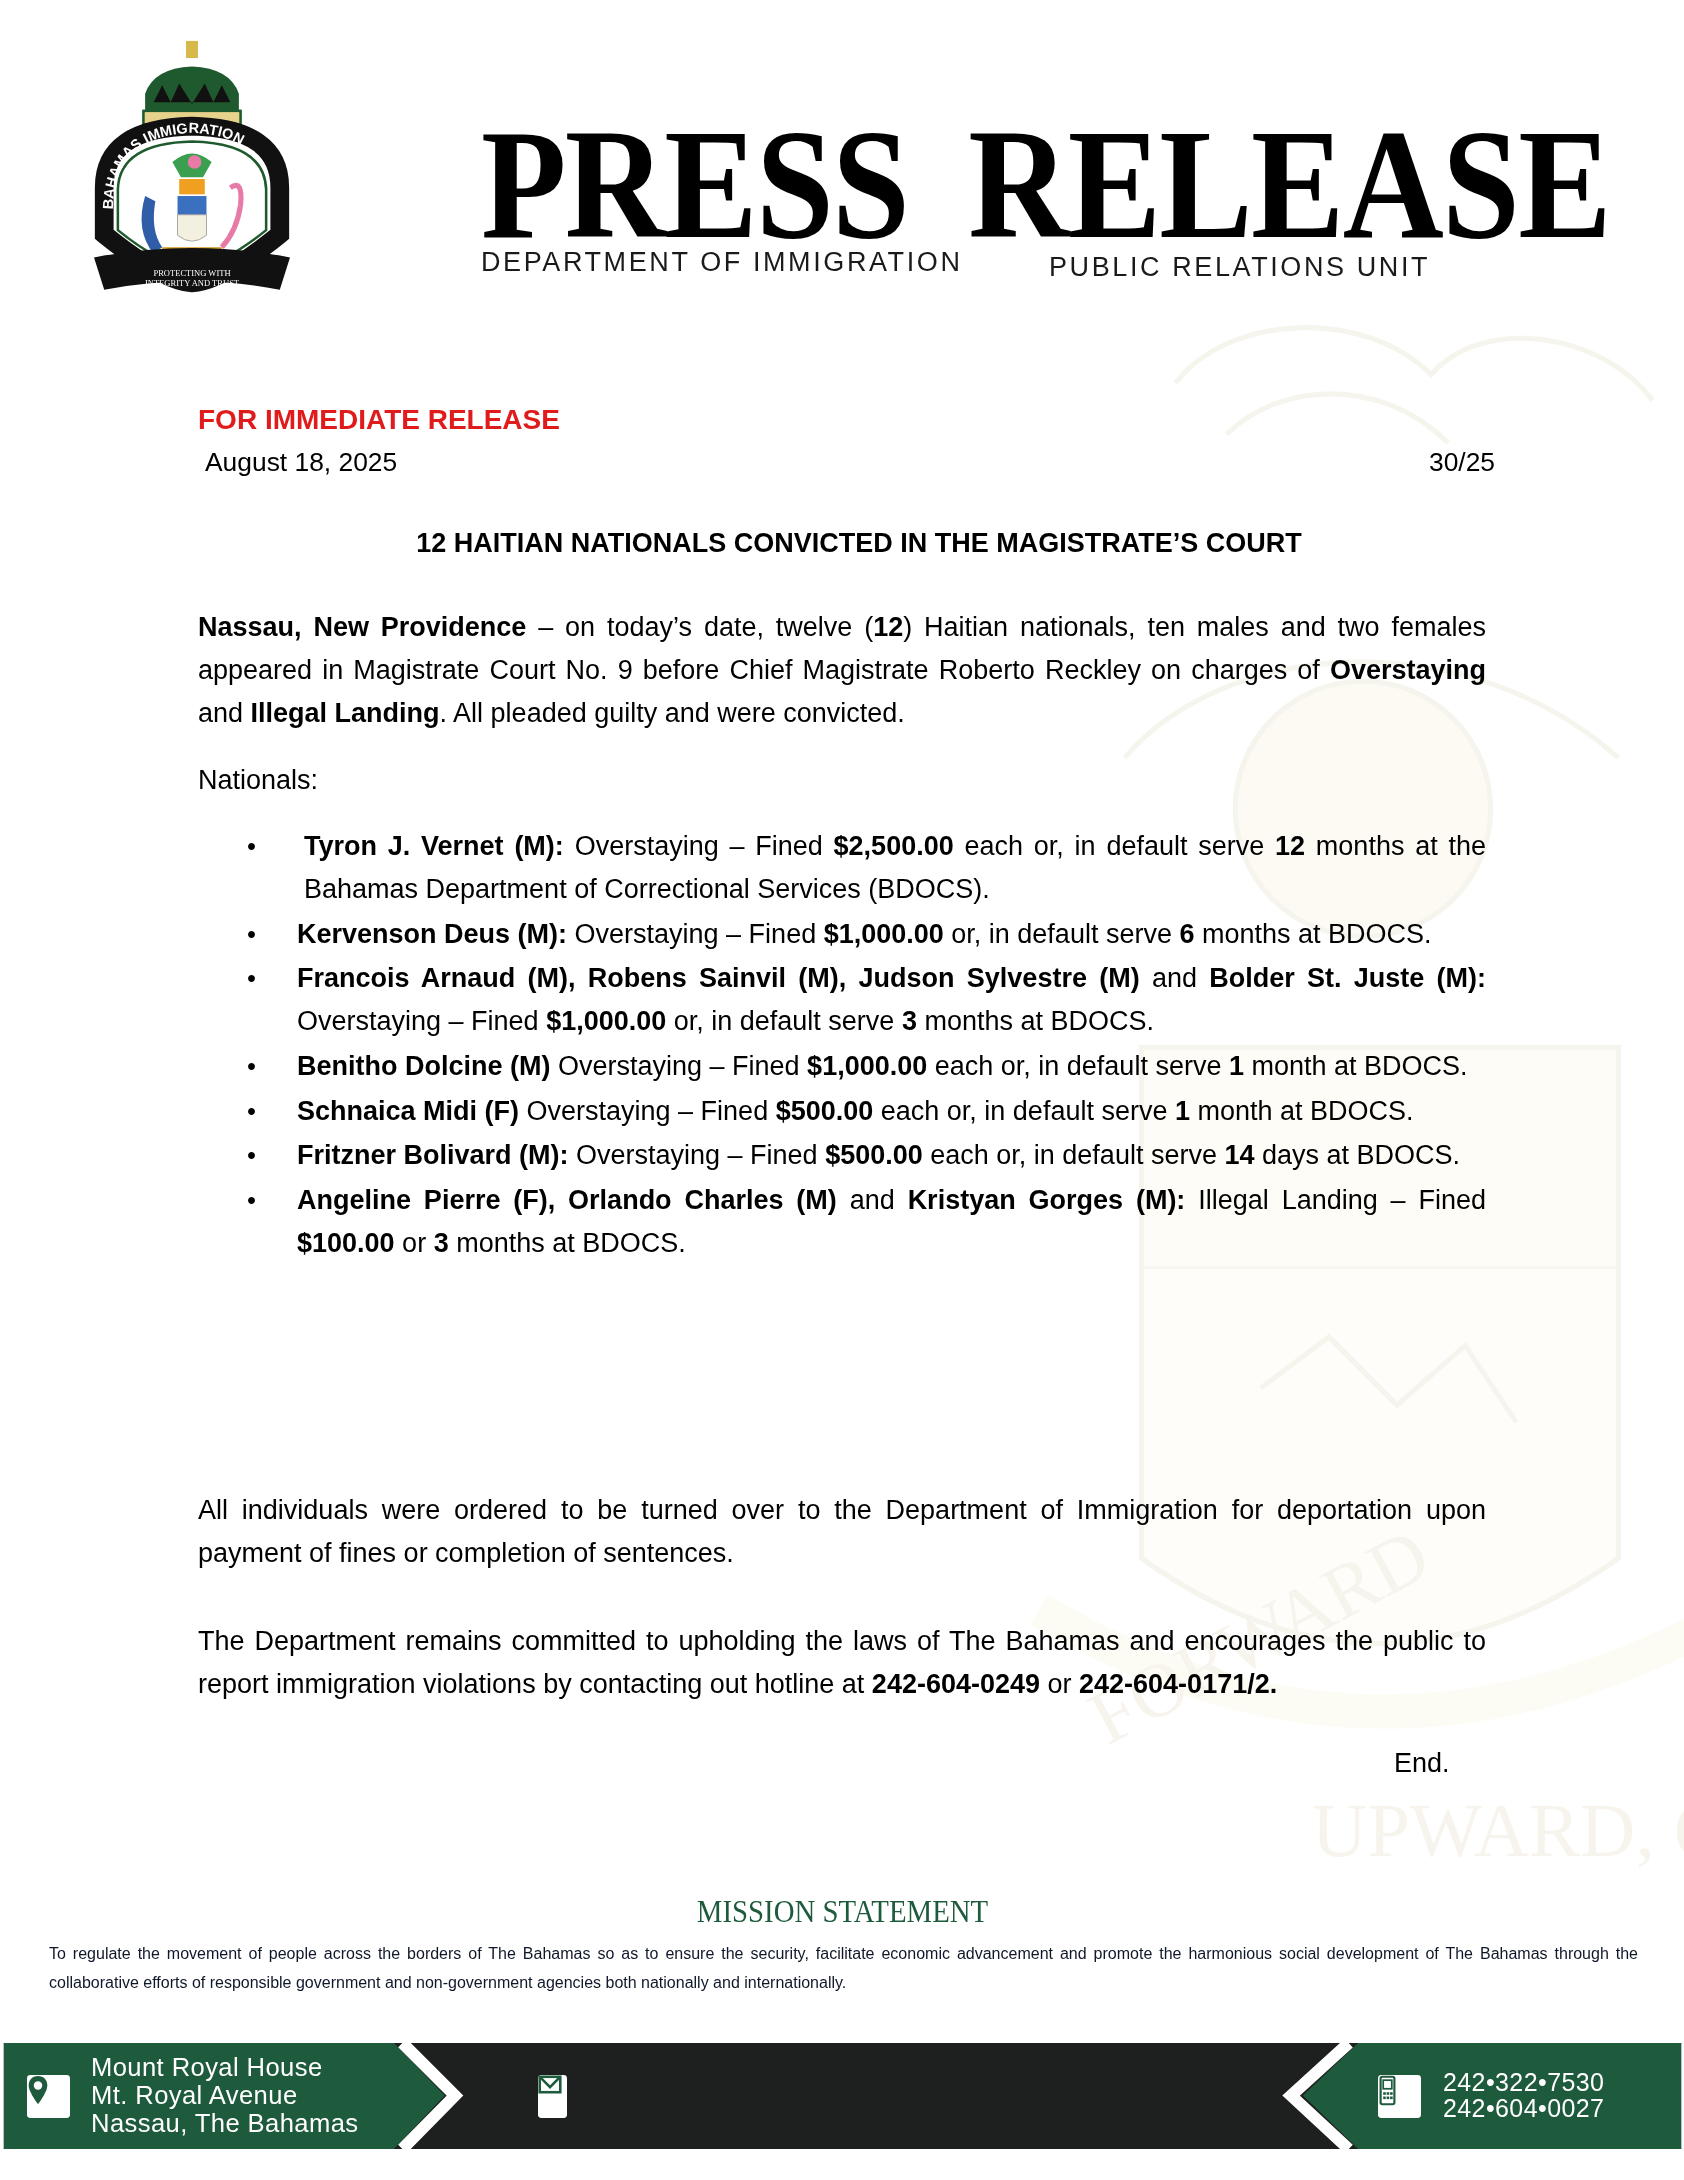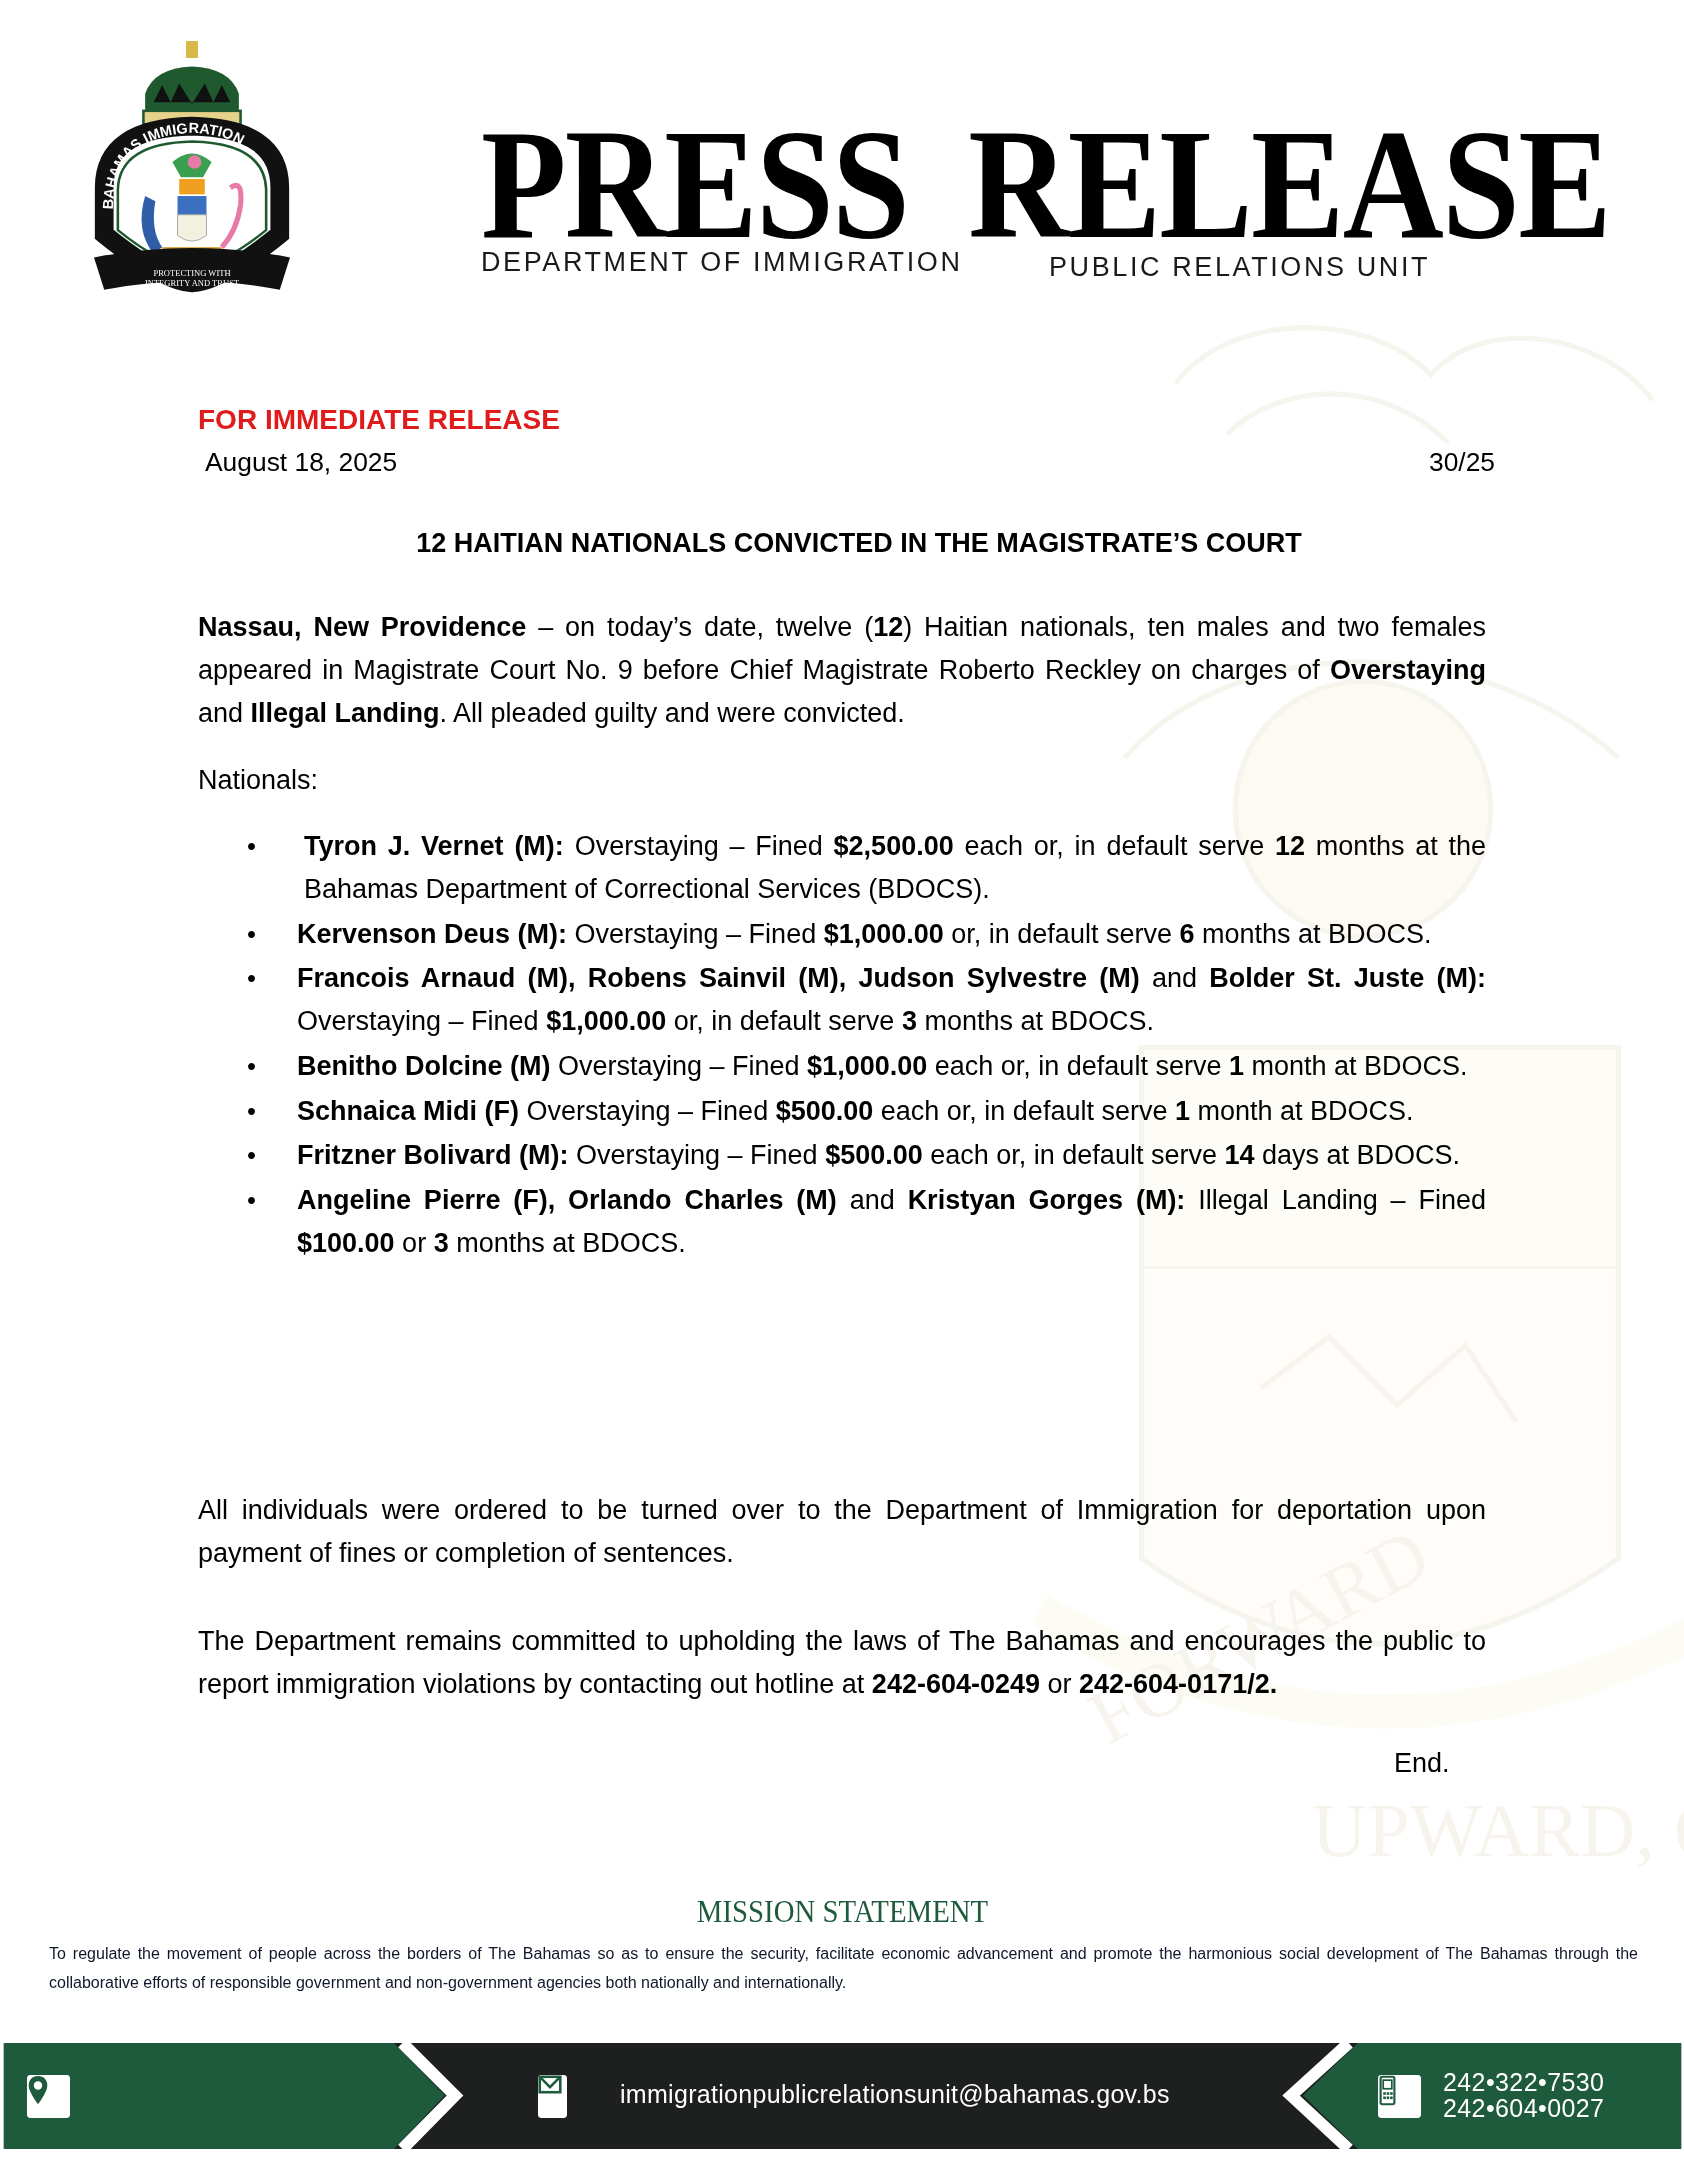--- a/index.html
+++ b/index.html
@@ -144,28 +144,32 @@
     <polygon points="1978,0 1597,0 1532,62 1597,125 1978,125" fill="#1e5a3c"></polygon>
     <polyline points="1586,0 1518,62 1586,125" fill="none" stroke="#ffffff" stroke-width="14"></polyline>
   </svg>
 
   <div class="f-icon addr-icon">
     <svg width="22" height="31" viewBox="0 0 26 36">
         <path d="M13 1 C6 1 2 6 2 12 C2 20 13 34 13 34 C13 34 24 20 24 12 C24 6 20 1 13 1 Z" fill="#1e5a3c"></path>
         <circle cx="13" cy="12" r="5" fill="#ffffff"></circle>
       </svg>
   </div>
+  <div class="addr-text">
+    <div>Mount Royal House</div>
+    <div>Mt. Royal Avenue</div>
+    <div>Nassau, The Bahamas</div>
+  </div>
 
   <div class="f-icon mail-icon">
     <svg width="24" height="19" viewBox="0 0 28 22">
         <rect x="2" y="2" width="24" height="18" fill="none" stroke="#1e5a3c" stroke-width="3"></rect>
         <polyline points="3,3 14,14 25,3" fill="none" stroke="#1e5a3c" stroke-width="3"></polyline>
       </svg>
   </div>
-  <div class="mail-text">immigrationpublicrelationsunit@bahamas.gov.bs</div>
 
   <div class="f-icon phone-icon">
     <svg width="19" height="31" viewBox="0 0 22 36">
         <rect x="3" y="2" width="16" height="32" rx="2" fill="none" stroke="#1e5a3c" stroke-width="2.5"></rect>
         <rect x="6" y="6" width="10" height="10" fill="none" stroke="#1e5a3c" stroke-width="2"></rect>
         <g fill="#1e5a3c">
           <rect x="6" y="20" width="3" height="3"></rect>
           <rect x="10" y="20" width="3" height="3"></rect>
           <rect x="14" y="20" width="3" height="3"></rect>
           <rect x="6" y="25" width="3" height="3"></rect>

